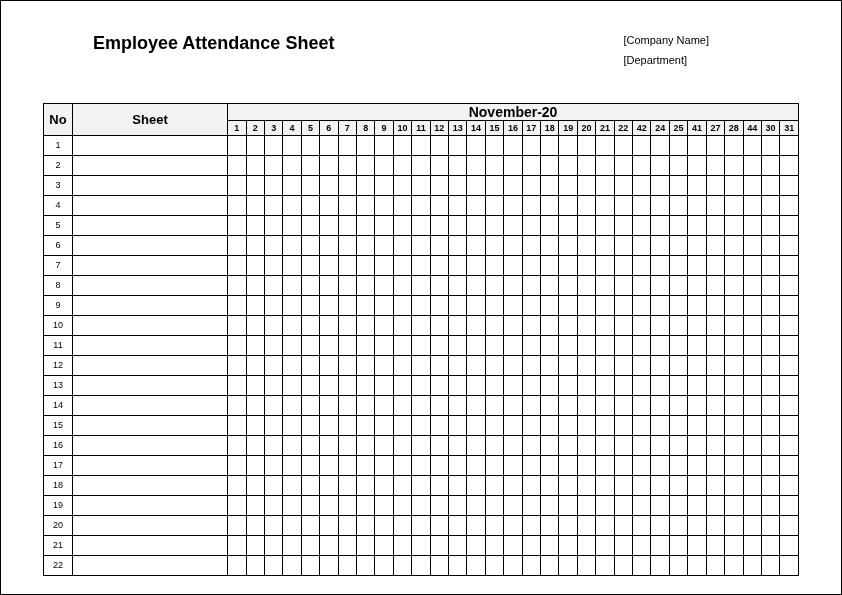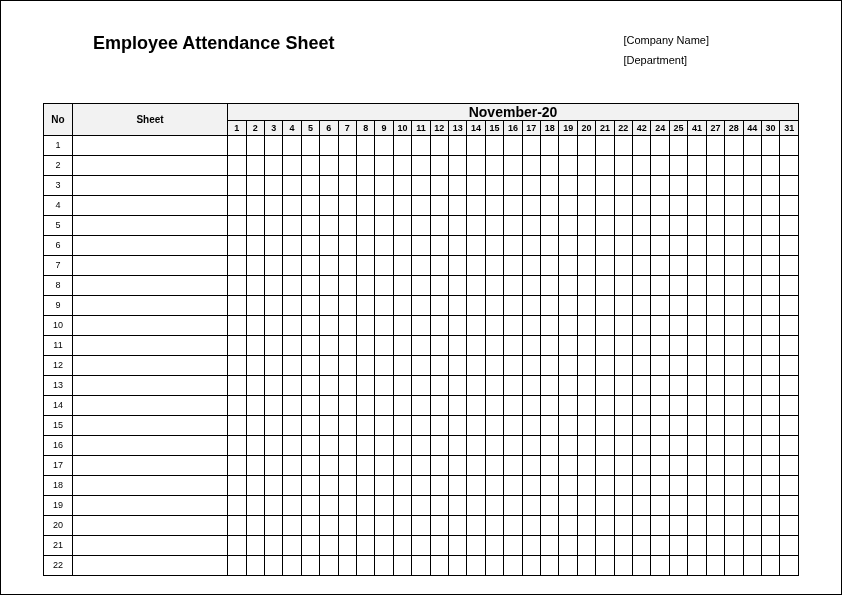--- a/index.html
+++ b/index.html
@@ -47,21 +47,21 @@
     border: 1px solid #000;
     font-size: 9px;
     text-align: center;
     vertical-align: middle;
     padding: 0;
     height: 20px;
   }
   table.attendance thead th {
     background: #f2f2f2;
     font-weight: bold;
-    font-size: 10px;
+    font-size: 13px;
   }
   table.attendance .month-header {
     font-size: 14px;
     height: 16px;
   }
   table.attendance .day-header {
     height: 15px;
     font-size: 9px;
   }
   .col-no { width: 28px; }

